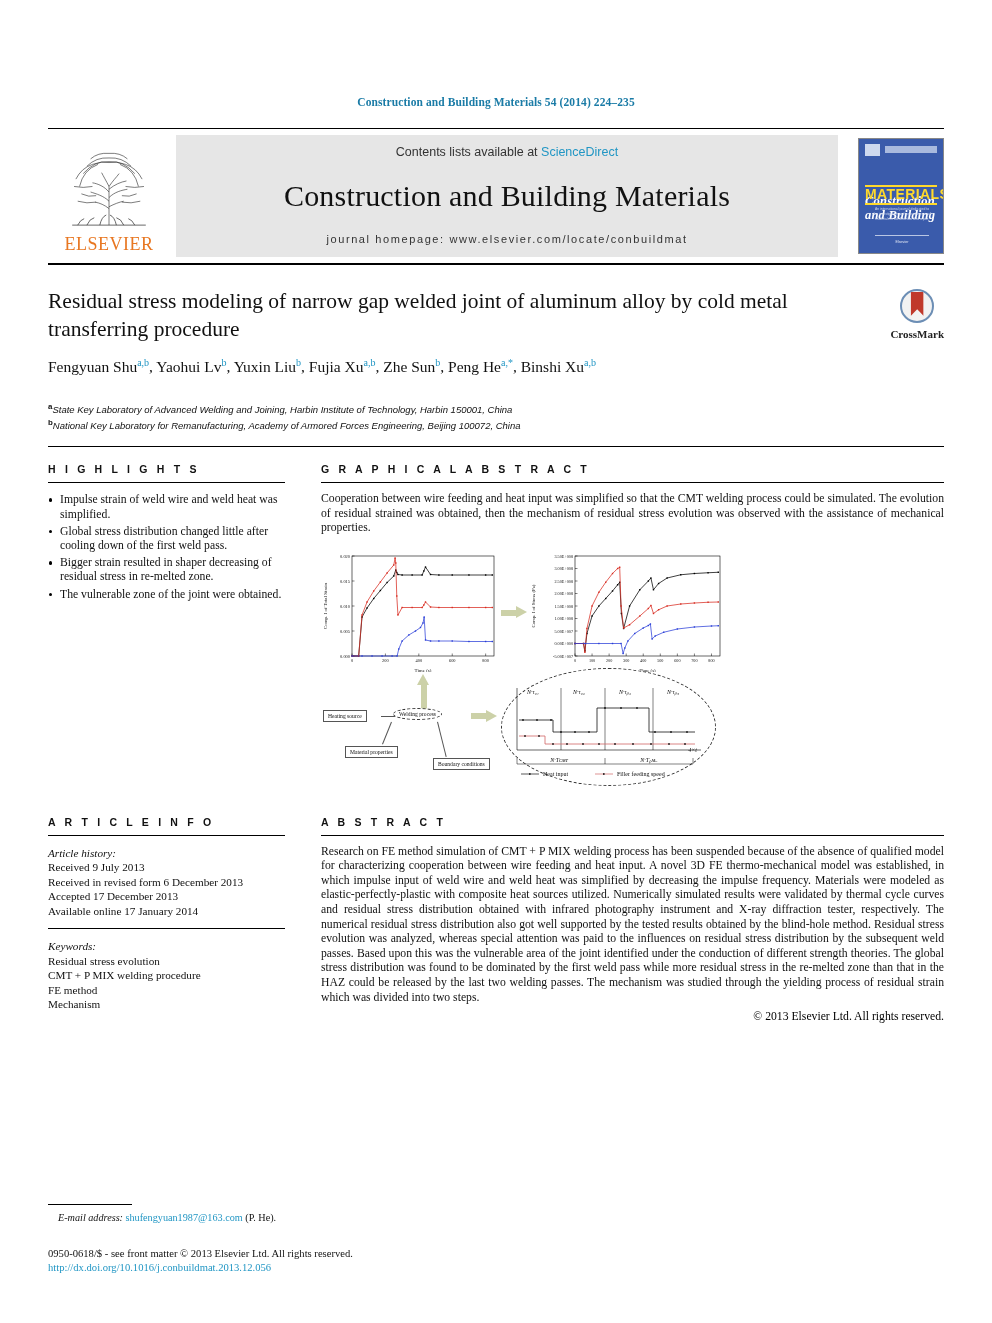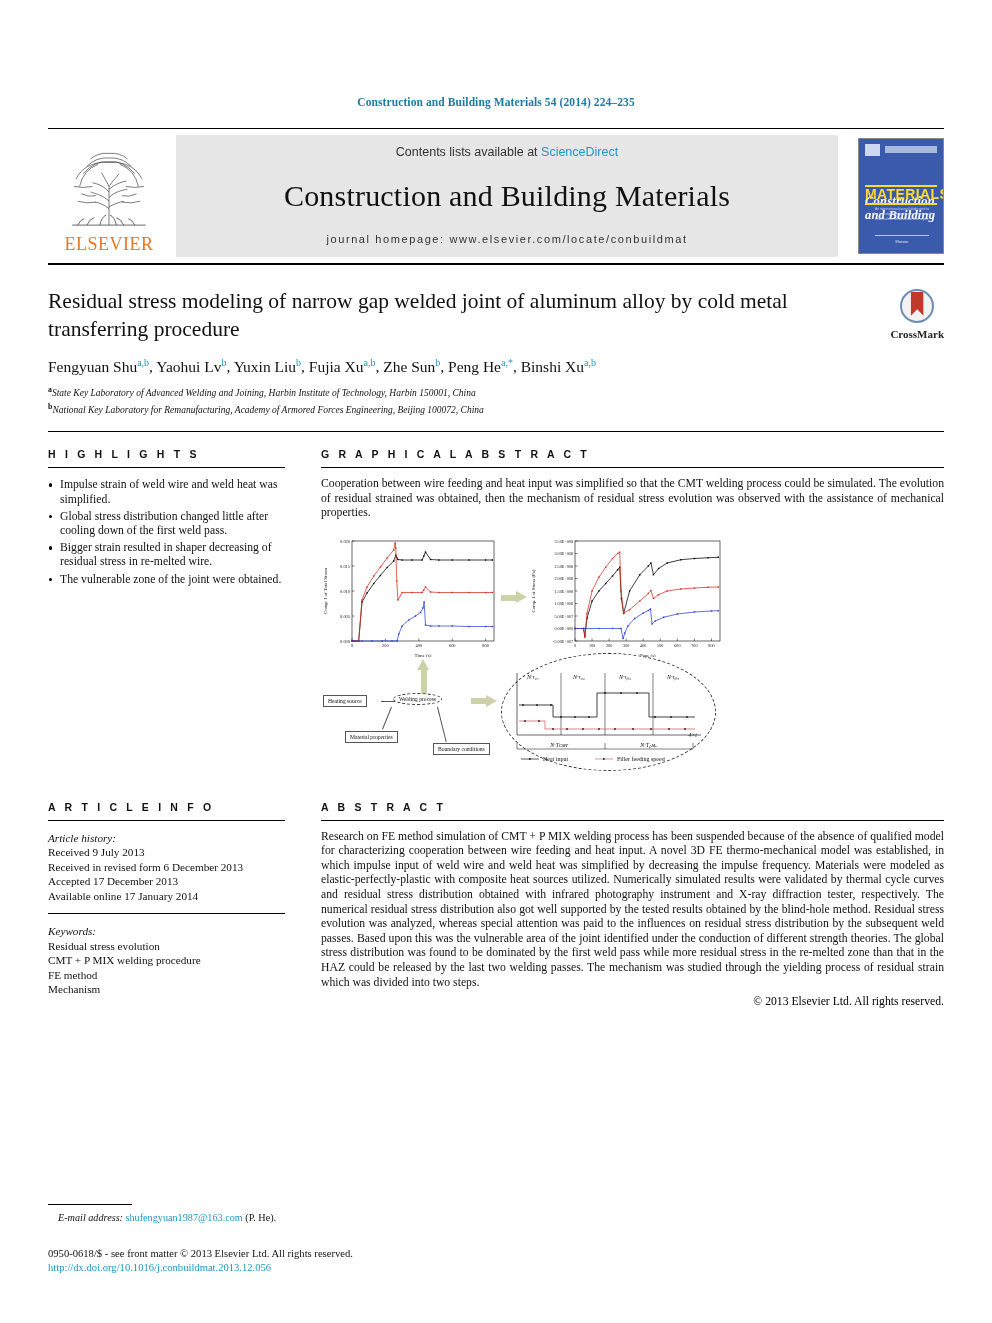--- a/index.html
+++ b/index.html
@@ -74,21 +74,21 @@
   .crossmark { position:absolute; right:0; top:2px; display:flex; align-items:center; gap:5px;flex-direction:column;}
   .cm-circle { width:34px; height:34px; border-radius:50%; background:#f2f2f2;
       border:2.2px solid #6c8eb5; position:relative; overflow:hidden; }
   .cm-ribbon { position:absolute; left:50%; top:1px; transform:translateX(-50%);
       width:13px; height:24px; background:#c0392b;
       clip-path: polygon(0 0, 100% 0, 100% 100%, 50% 72%, 0 100%); }
   .cm-text { font-family:"Liberation Serif", serif; font-weight:bold; font-size:11px; color:#222; }
 
   .authors { margin-top:14px; font-family:"Liberation Serif", serif; font-size:15.5px; color:#111; }
   .authors sup { color:#2196c4; font-size:10px; }
-  .affil { margin-top:7px; font-family:Liberation Serif, serif; font-style:italic;
+  .affil { margin-top:24px; font-family:Liberation Sans, sans-serif; font-style:italic;
      font-size:9.5px; line-height:13px; color:#111; }
   .affil sup { font-style:normal; font-weight:bold; }
   .title-rule { margin:14px 48px 0 48px; border-bottom:1.4px solid #000; }
 
   
   .cols { display:flex; margin:0 48px; }
   .col-left { width:255px; padding-right:18px; }
   .col-right { flex:1; padding-left:18px; }
 
   .sec-head {
@@ -266,21 +266,21 @@
   </div>
   <div class="title-rule"></div>
 
   <div class="cols">
     <div class="col-left">
       <div class="sec-head">H I G H L I G H T S</div>
       <div class="sec-rule"></div>
       <ul class="highlights">
         <li>Impulse strain of weld wire and weld heat was simplified.</li>
         <li>Global stress distribution changed little after cooling down of the first weld pass.</li>
-        <li>Bigger strain resulted in shaper decreasing of residual stress in re-melted wire.</li>
+        <li>Bigger strain resulted in shaper decreasing of residual stress in re-melted zone.</li>
         <li>The vulnerable zone of the joint were obtained.</li>
       </ul>
     </div>
 
     <div class="col-right">
       <div class="sec-head">G R A P H I C A L   A B S T R A C T</div>
       <div class="sec-rule"></div>
       <div class="ga-text">Cooperation between wire feeding and heat input was simplified so that the CMT welding process could be simulated. The evolution of residual strained was obtained, then the mechanism of residual stress evolution was observed with the assistance of mechanical properties.</div>
 
       <div class="ga-fig">

